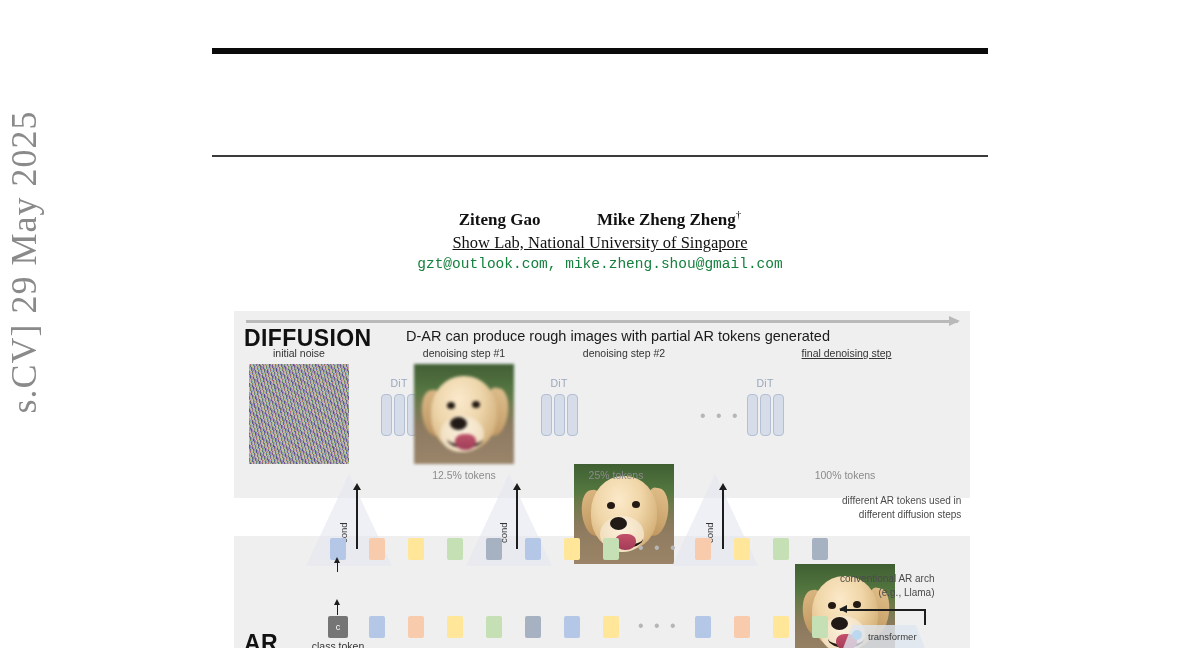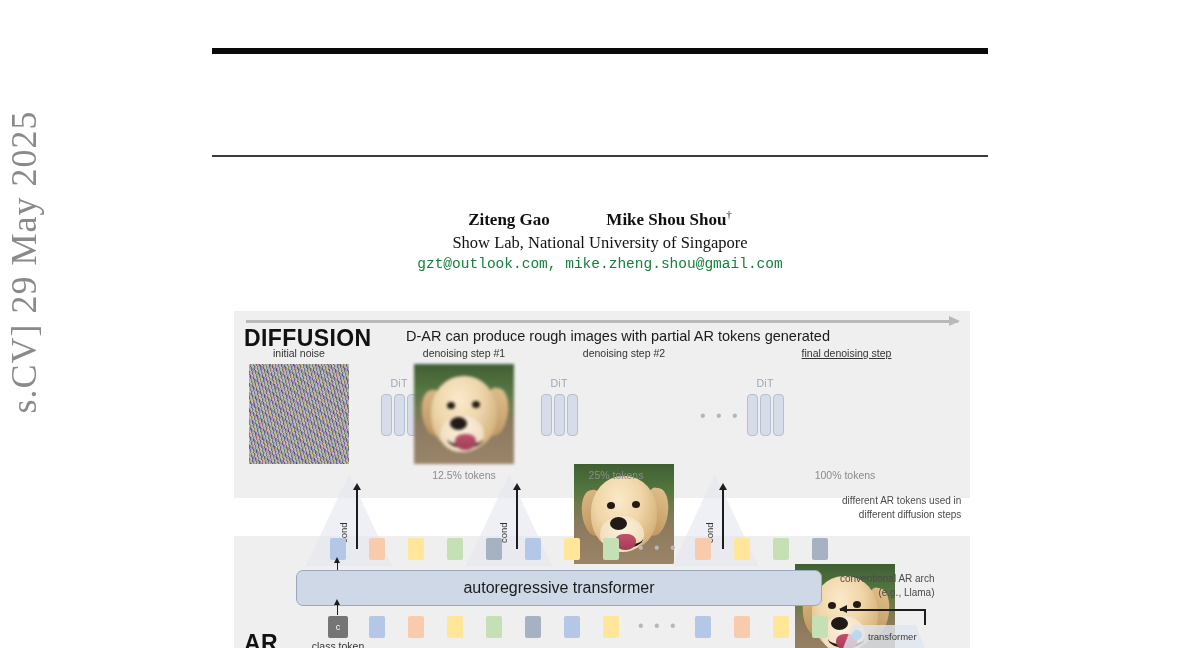--- a/index.html
+++ b/index.html
@@ -24,21 +24,21 @@
 
   .paper-title{
     position:absolute;left:0;top:84px;width:776px;text-align:center;
     font-size:30px;font-weight:bold;color:#0a0a0a;letter-spacing:.1px;
   }
 
   .authors{position:absolute;left:0;top:208px;width:776px;text-align:center;}
   .authors .names{font-size:17px;font-weight:bold;color:#111;}
   .authors .names .gap{display:inline-block;width:48px;}
   .authors .names sup{font-size:11px;font-weight:normal;}
-  .authors .affil{font-size:16.5px;color:#111;margin-top:3px;}
+  .authors .affil{font-size:16.5px;color:#111;margin-top:3px;text-decoration:underline;}
   .authors .emails{
     font-family:"Liberation Mono", monospace;font-size:14.5px;color:#15803d;margin-top:3px;
   }
 
   
   .figure{position:absolute;left:22px;top:311px;width:736px;height:337px;
           font-family:"Liberation Sans", sans-serif;overflow:hidden;}
 
   .band{position:absolute;left:0;background:#efefef;width:736px;}
   .band-diffusion{top:0;height:187px;}
@@ -150,21 +150,21 @@
 
 <div class="paper">
 
   <div class="rule-top"></div>
   <div class="rule-bot"></div>
 
   <div class="authors">
     <div class="names">
       <span>Ziteng Gao</span>
       <span class="gap"></span>
-      <span>Mike Shou Shou</span><sup>†</sup>
+      <span>Mike Zheng Zheng</span><sup>†</sup>
     </div>
     <div class="affil">Show Lab, National University of Singapore</div>
     <div class="emails">gzt@outlook.com, mike.zheng.shou@gmail.com</div>
   </div>
 
   <div class="figure">
 
     <div class="band band-diffusion"></div>
     <div class="band band-ar"></div>
 
@@ -274,21 +274,20 @@
     <div class="tok c-yellow" style="left:330px;top:227px;"></div>
     <div class="tok c-green" style="left:369px;top:227px;"></div>
     <div class="dots" style="left:404px;top:228px;">• • •</div>
     <div class="tok c-orange" style="left:461px;top:227px;"></div>
     <div class="tok c-yellow" style="left:500px;top:227px;"></div>
     <div class="tok c-green" style="left:539px;top:227px;"></div>
     <div class="tok c-slate" style="left:578px;top:227px;"></div>
 
     <div class="tiny-arrow up" style="left:103px;top:251px;height:10px;"></div>
 
-    <div class="xformer">autoregressive transformer</div>
 
     <div class="tiny-arrow up" style="left:103px;top:293px;height:11px;"></div>
 
     <div class="tok-class" style="left:94px;top:305px;">c</div>
     <div class="cap" style="left:64px;top:329px;width:80px;">class token</div>
     <div class="tok c-blue" style="left:135px;top:305px;"></div>
     <div class="tok c-orange" style="left:174px;top:305px;"></div>
     <div class="tok c-yellow" style="left:213px;top:305px;"></div>
     <div class="tok c-green" style="left:252px;top:305px;"></div>
     <div class="tok c-slate" style="left:291px;top:305px;"></div>

